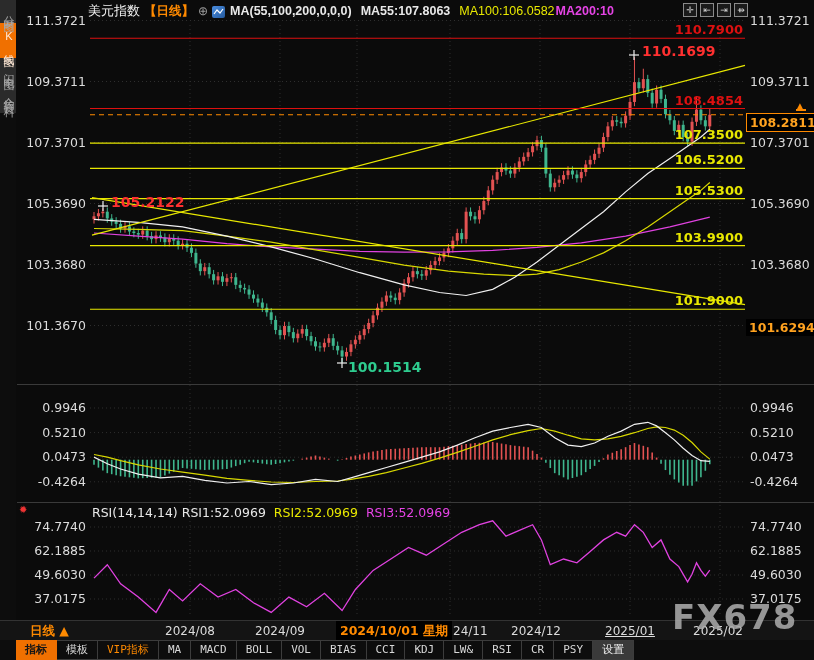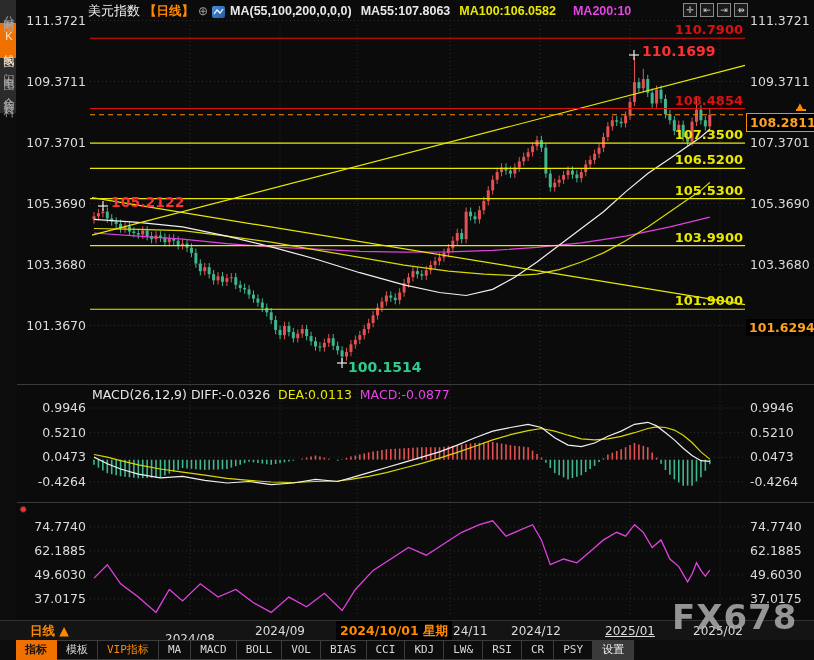--- a/index.html
+++ b/index.html
@@ -13,21 +13,21 @@
   .vtab.active{background:#f07000;color:#ffe9d6;}
   
   #header{position:absolute;left:88px;top:2px;height:18px;white-space:nowrap;font-size:12.5px;color:#e8e8e8;}
   #header span{vertical-align:middle;}
   .sym{font-weight:normal;color:#f2f2f2;font-size:13px;}
   .period{color:#ff8a00;font-weight:bold;margin-left:4px;}
   .plus{color:#9a9a9a;margin:0 4px;font-size:12px;}
   .badge{display:inline-block;width:13px;height:12px;border-radius:2px;
          background:linear-gradient(135deg,#4a8de0,#245a9e);margin-right:5px;position:relative;top:1px;}
   .mal{color:#e8e8e8;margin-right:9px;font-weight:bold;}
-  .ma100{color:#e8e800;margin-right:17px;font-weight:bold;}
+  .ma100{color:#e8e800;margin-right:1px;}
   .ma200{color:#e644e6;font-weight:bold;}
   #hdricons{position:absolute;left:683px;top:3px;display:flex;gap:3px;}
   .hicon{width:12px;height:12px;border:1px solid #8a8a8a;color:#cfcfcf;font-size:9px;line-height:12px;
          text-align:center;cursor:pointer;background:#1a1a1a;}
   
   .pricebox{position:absolute;left:746px;width:66px;height:17px;background:#000;color:#ffa21f;
             font-weight:bold;font-size:12.5px;line-height:17px;padding-left:3px;font-family:"DejaVu Sans",sans-serif;}
   #curbox{border:1px solid #ff8a00;}
   #arrowmark{position:absolute;left:795px;top:101px;color:#ff8a00;font-size:10px;line-height:10px;}
   #arrowmark .bar{display:block;height:2px;background:#ff8a00;width:10px;margin:-2px 0 0 1px;}
@@ -602,29 +602,29 @@
       <div class="hicon">✛</div>
       <div class="hicon">⇤</div>
       <div class="hicon">⇥</div>
       <div class="hicon">⇻</div>
     </div>
 
   <div id="curbox" class="pricebox" style="top:113px;">108.2811</div>
   <div id="lowbox" class="pricebox" style="top:319px;">101.6294</div>
   <div id="arrowmark"><span>▲</span><span class="bar"></span></div>
 
-  <div class="subhdr" style="top:387px;">
-    <span class="w">MACD(26,12,9) DIFF:-0.0326</span>&nbsp;&nbsp;<span class="y">DEA:0.0113</span>&nbsp;&nbsp;<span class="m">MACD:-0.0877</span>
+  <div id="rsiicon">✹</div>
+  <div class="subhdr" style="top:505px;">
+    <span class="w">RSI(14,14,14) RSI1:52.0969</span>&nbsp;&nbsp;<span class="y">RSI2:52.0969</span>&nbsp;&nbsp;<span class="m">RSI3:52.0969</span>
   </div>
-  <div id="rsiicon">✹</div>
 
   <div id="dateaxis">
     <div id="periodlbl">日线 ▲</div>
     <div id="datelabels">
-        <div class="datelbl" style="left: 190px; margin-top: 8px;">2024/08</div>
+        <div class="datelbl" style="left: 190px;">2024/08</div>
         <div class="datelbl" style="left: 280px;">2024/09</div>
         <div class="datelbl leftalign" style="left: 453px;">24/11</div>
         <div class="datelbl" style="left: 536px;">2024/12</div>
         <div class="datelbl" style="left: 630px; text-decoration: underline;">2025/01</div>
         <div class="datelbl" style="left: 718px;">2025/02</div>
       </div>
     <div id="datetip">2024/10/01 星期二</div>
   </div>
 
   <div id="toolbar">

